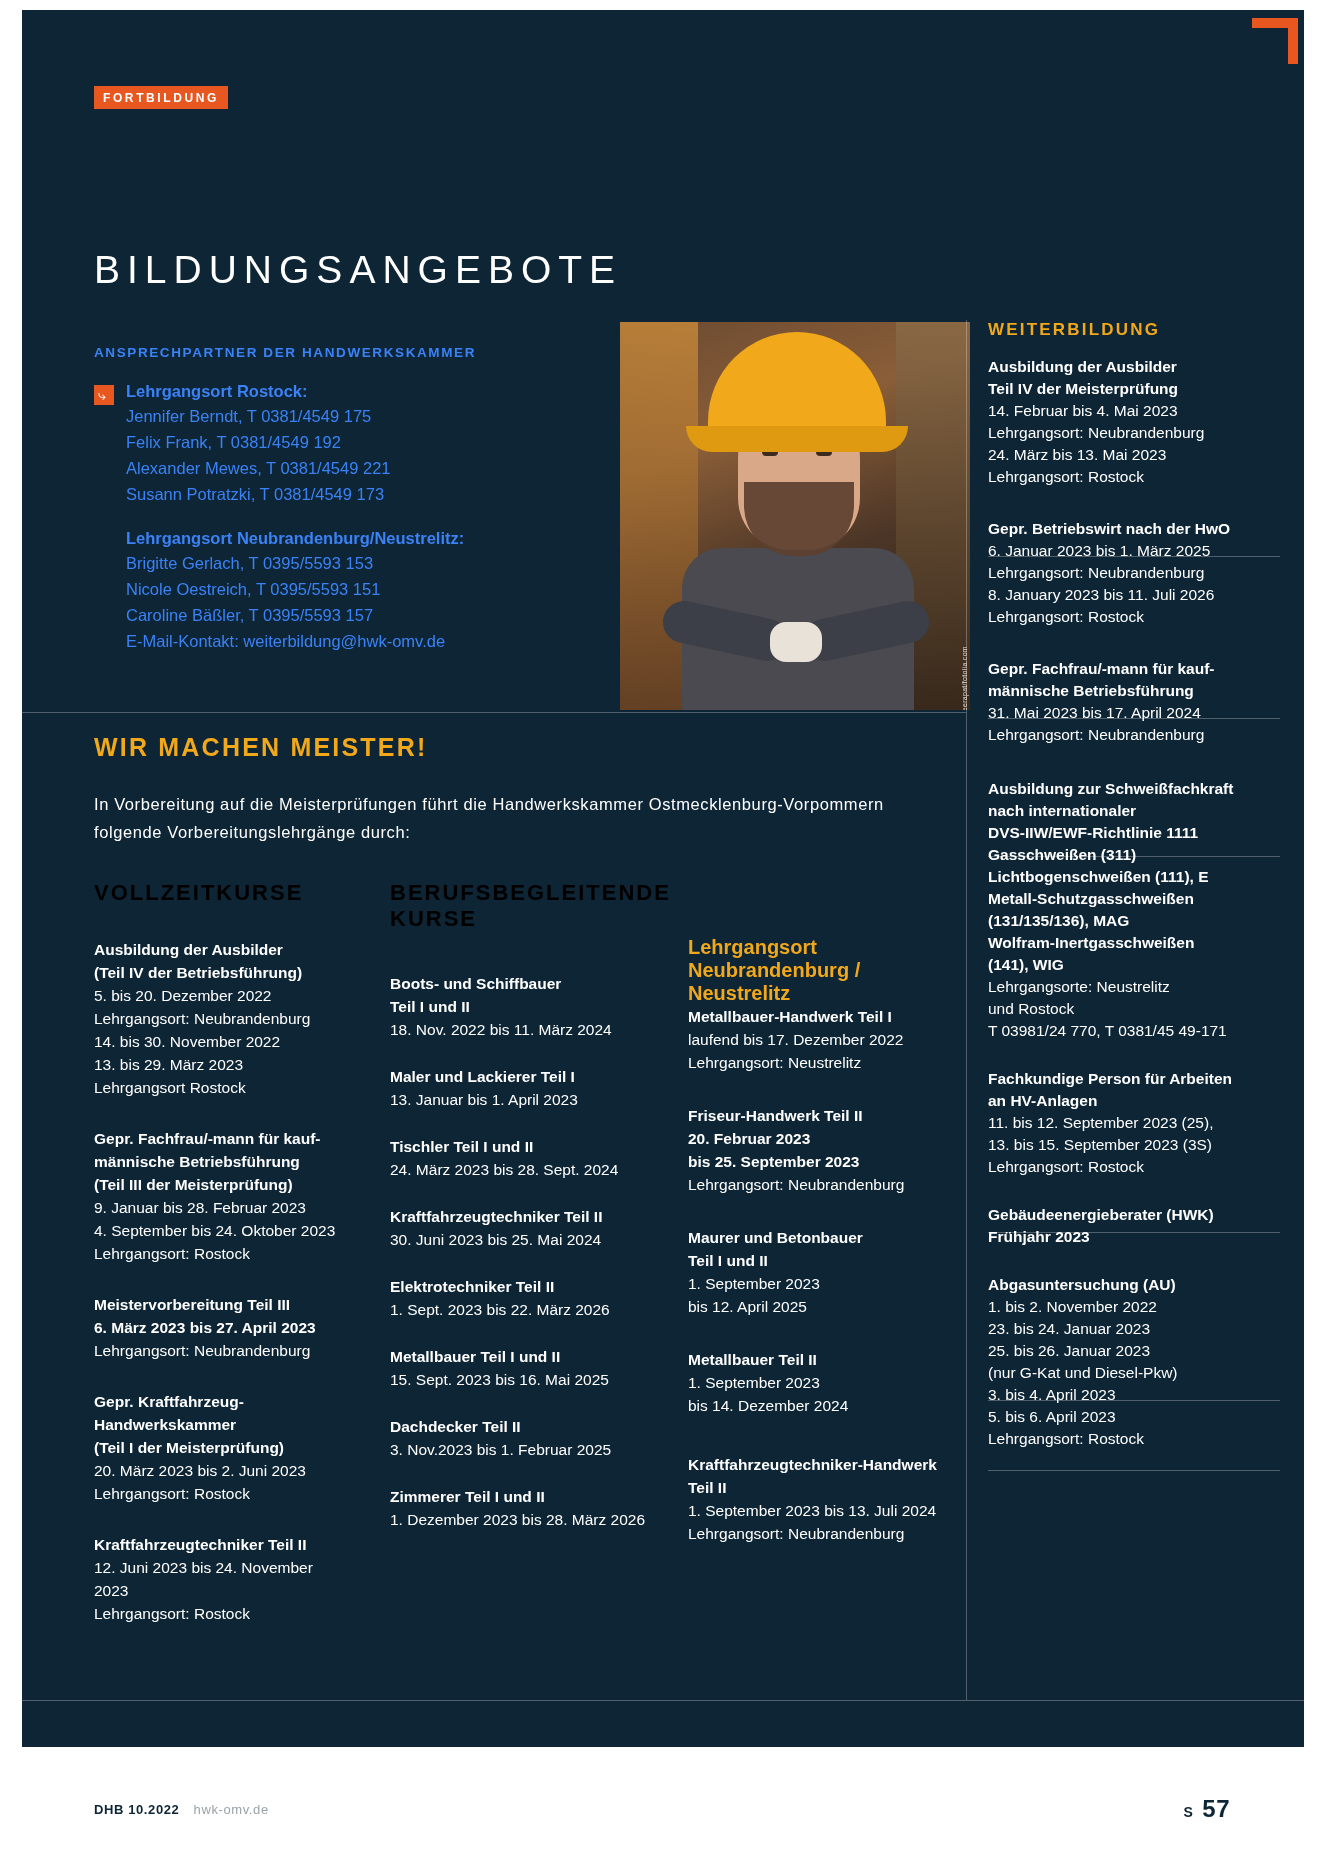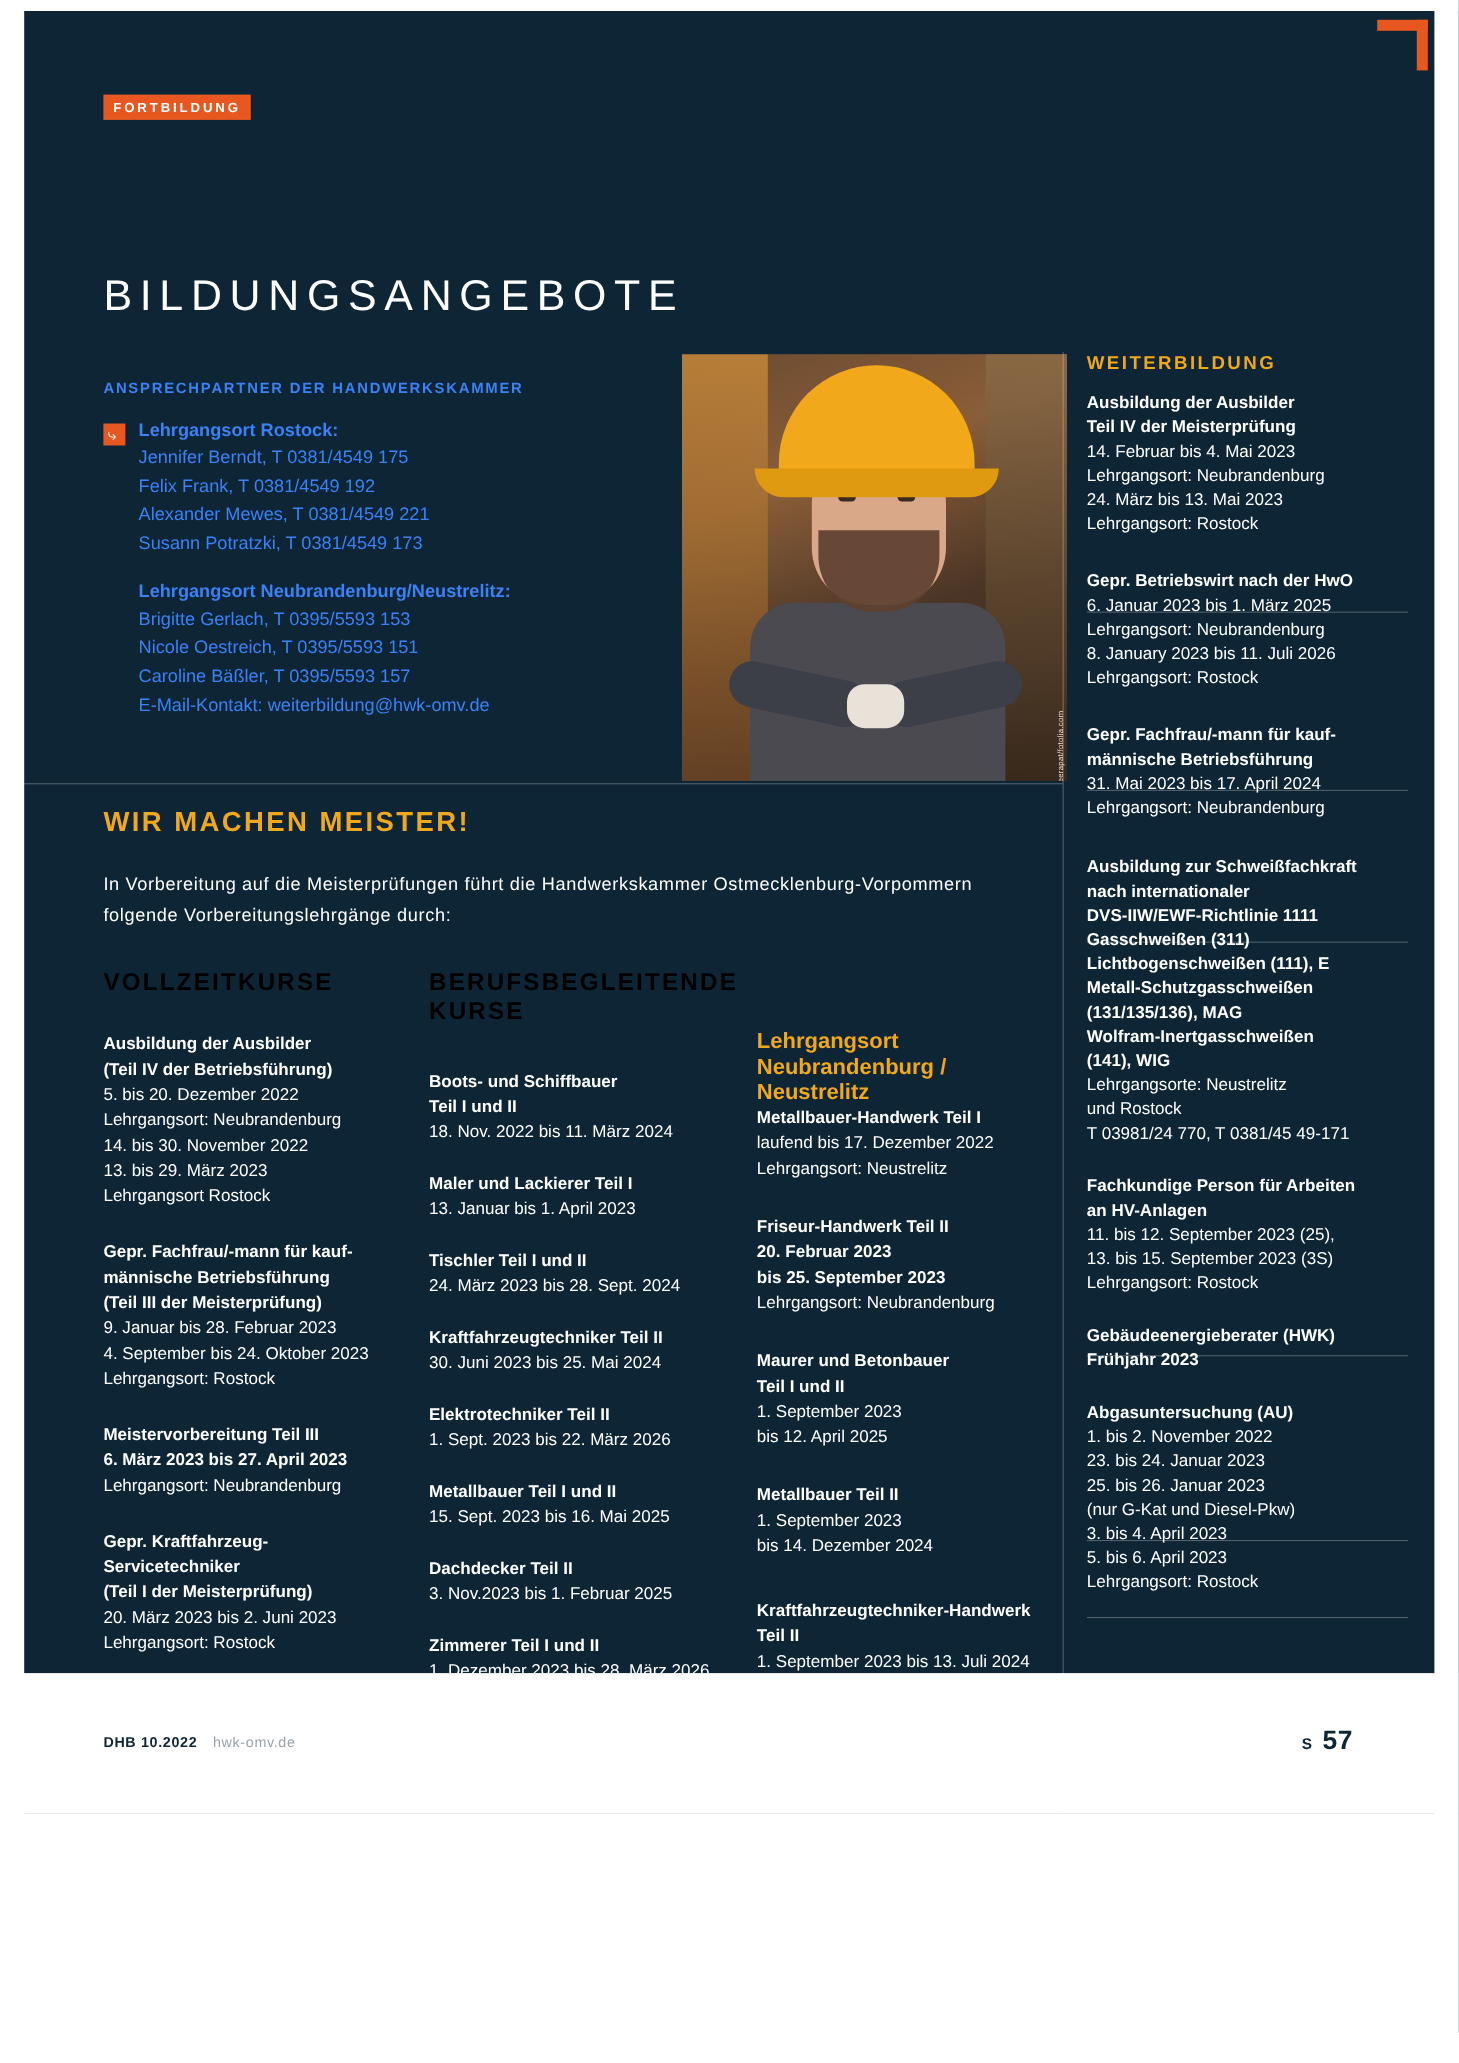--- a/index.html
+++ b/index.html
@@ -3,21 +3,21 @@
 <meta charset="utf-8">
 <style>
   * { box-sizing: border-box; margin: 0; padding: 0; }
   html, body {
     width: 1326px; height: 1875px;
     background: #ffffff;
     font-family: "Liberation Sans", sans-serif;
   }
   .page {
     position: relative;
-    width: 1326px; height: 1649px;
+    width: 1326px; height: 1875px;
     background: #ffffff;
     overflow: hidden;
   }
   
   .dark-panel {
     position: absolute;
     left: 0; top: 0;
     width: 1326px; height: 1750px;
     background: #0d2535;
   }
@@ -424,21 +424,21 @@
     </div>
 
     <div class="entry" style="margin-top:28px;">
       <div class="b">Meistervorbereitung Teil III</div>
       <div class="b">6. März 2023 bis 27. April 2023</div>
       <div class="n">Lehrgangsort: Neubrandenburg</div>
     </div>
 
     <div class="entry" style="margin-top:28px;">
       <div class="b">Gepr. Kraftfahrzeug-</div>
-      <div class="b">Servicetechniker</div>
+      <div class="b">Handwerkskammer</div>
       <div class="b">(Teil I der Meisterprüfung)</div>
       <div class="n">20. März 2023 bis 2. Juni 2023</div>
       <div class="n">Lehrgangsort: Rostock</div>
     </div>
 
     <div class="entry" style="margin-top:28px;">
       <div class="b">Kraftfahrzeugtechniker Teil II</div>
       <div class="n">12. Juni 2023 bis 24. November 2023</div>
       <div class="n">Lehrgangsort: Rostock</div>
     </div>

